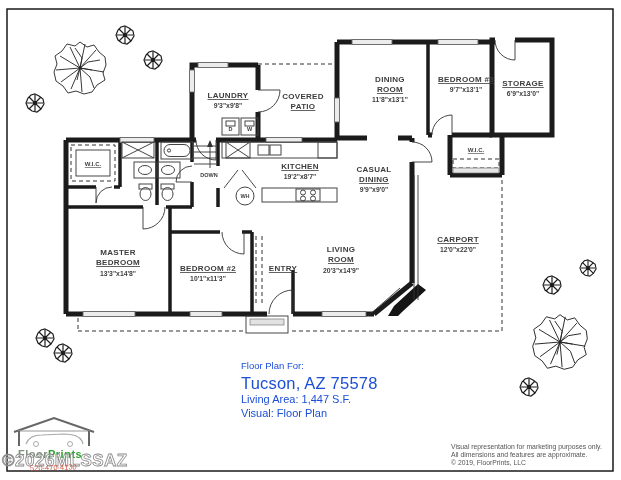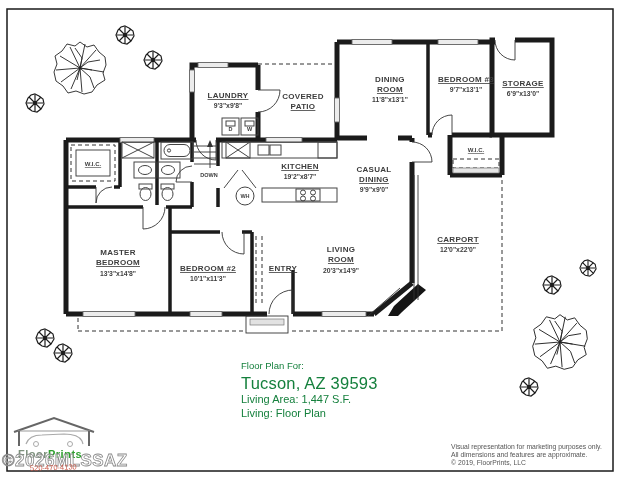--- a/index.html
+++ b/index.html
@@ -3,21 +3,21 @@
 <meta charset="utf-8">
 <style>
   html,body{margin:0;padding:0;background:#fff;}
   .canvas{position:relative;width:621px;height:480px;background:#fff;overflow:hidden;
           font-family:"Liberation Sans",sans-serif;}
   svg{position:absolute;left:0;top:0;}
   .rname{font:600 8px "Liberation Sans",sans-serif;fill:#3d3d3d;letter-spacing:.3px;}
   .rdims{font:600 6.8px "Liberation Sans",sans-serif;fill:#3d3d3d;}
   .tinylbl{font:600 6px "Liberation Sans",sans-serif;fill:#3d3d3d;}
   .applbl{font:600 5.5px "Liberation Sans",sans-serif;fill:#3d3d3d;}
-  .footer{position:absolute;left:241px;top:360px;color:#15803d;}
+  .footer{position:absolute;left:241px;top:360px;color:#1d4ed8;}
   .footer .small-head{font-size:9.5px;margin-bottom:3px;}
   .footer .addr{font-size:16.5px;line-height:19px;letter-spacing:.2px;}
   .footer .detail{font-size:11px;line-height:13.5px;}
   .footer .detail:first-of-type{margin-top:3px;}
   .disclaimer{position:absolute;left:451px;top:443px;font-size:6.8px;line-height:7.8px;color:#555;}
   .wall{stroke:#1b1b1b;fill:none;}
   .thin{stroke:#333;fill:none;stroke-width:.9;}
   .fix{stroke:#444;fill:none;stroke-width:1;}
   .dash{stroke:#333;fill:none;stroke-width:1;stroke-dasharray:4 3;}
   .win{fill:#ececec;stroke:#666;stroke-width:.9;}
@@ -237,23 +237,23 @@
       <circle cx="58" cy="30" r="2.5" stroke="#aaa" stroke-width="1" fill="none"></circle>
     </g>
     <text x="6" y="44" font-size="11" font-weight="bold" letter-spacing=".5"><tspan fill="#7d917d">Floor</tspan><tspan fill="#2fa12f">Prints</tspan></text>
   </g>
   <text x="2" y="466" font-size="17" font-weight="bold" letter-spacing=".5" fill="#ffffff" fill-opacity=".5" stroke="#8a8a8a" stroke-width=".8">©2026MLSSAZ</text>
   <text x="30" y="470" font-size="7.5" fill="#cc5a4a" transform="rotate(-2 55 468)">520-470-4130</text>
 </svg>
 
 <div class="footer">
   <div class="small-head">Floor Plan For:</div>
-  <div class="addr">Tucson, AZ  39593</div>
+  <div class="addr">Tucson, AZ  75578</div>
   <div class="detail">Living Area:  1,447 S.F.</div>
-  <div class="detail">Living:  Floor Plan</div>
+  <div class="detail">Visual:  Floor Plan</div>
 </div>
 
 <div class="disclaimer">
   <div>Visual representation for marketing purposes only.</div>
   <div>All dimensions and features are approximate.</div>
   <div>© 2019, FloorPrints, LLC</div>
 </div>
 </div>
 
 </body></html>

